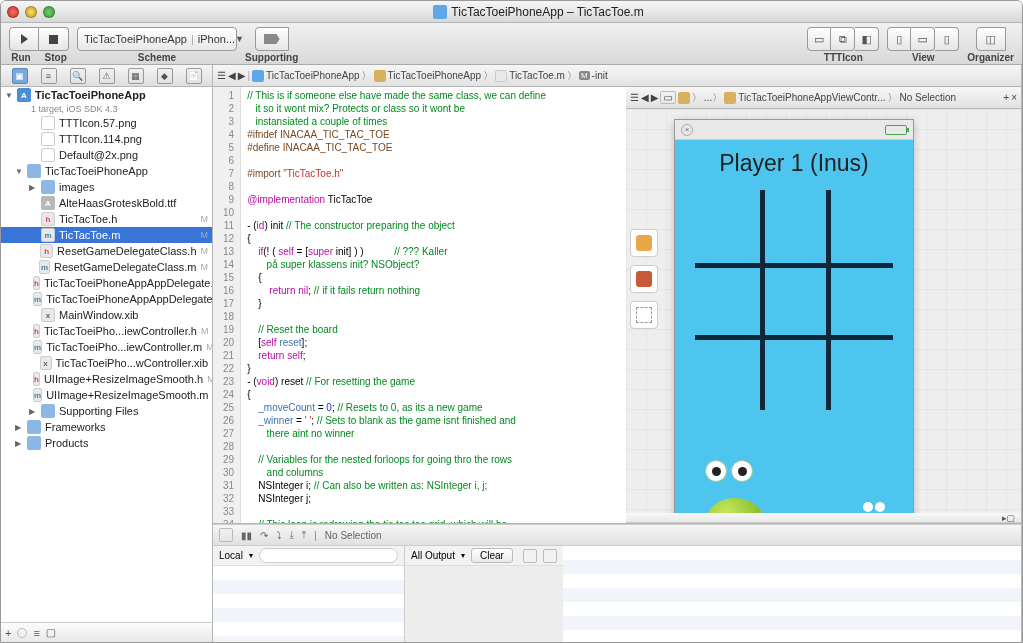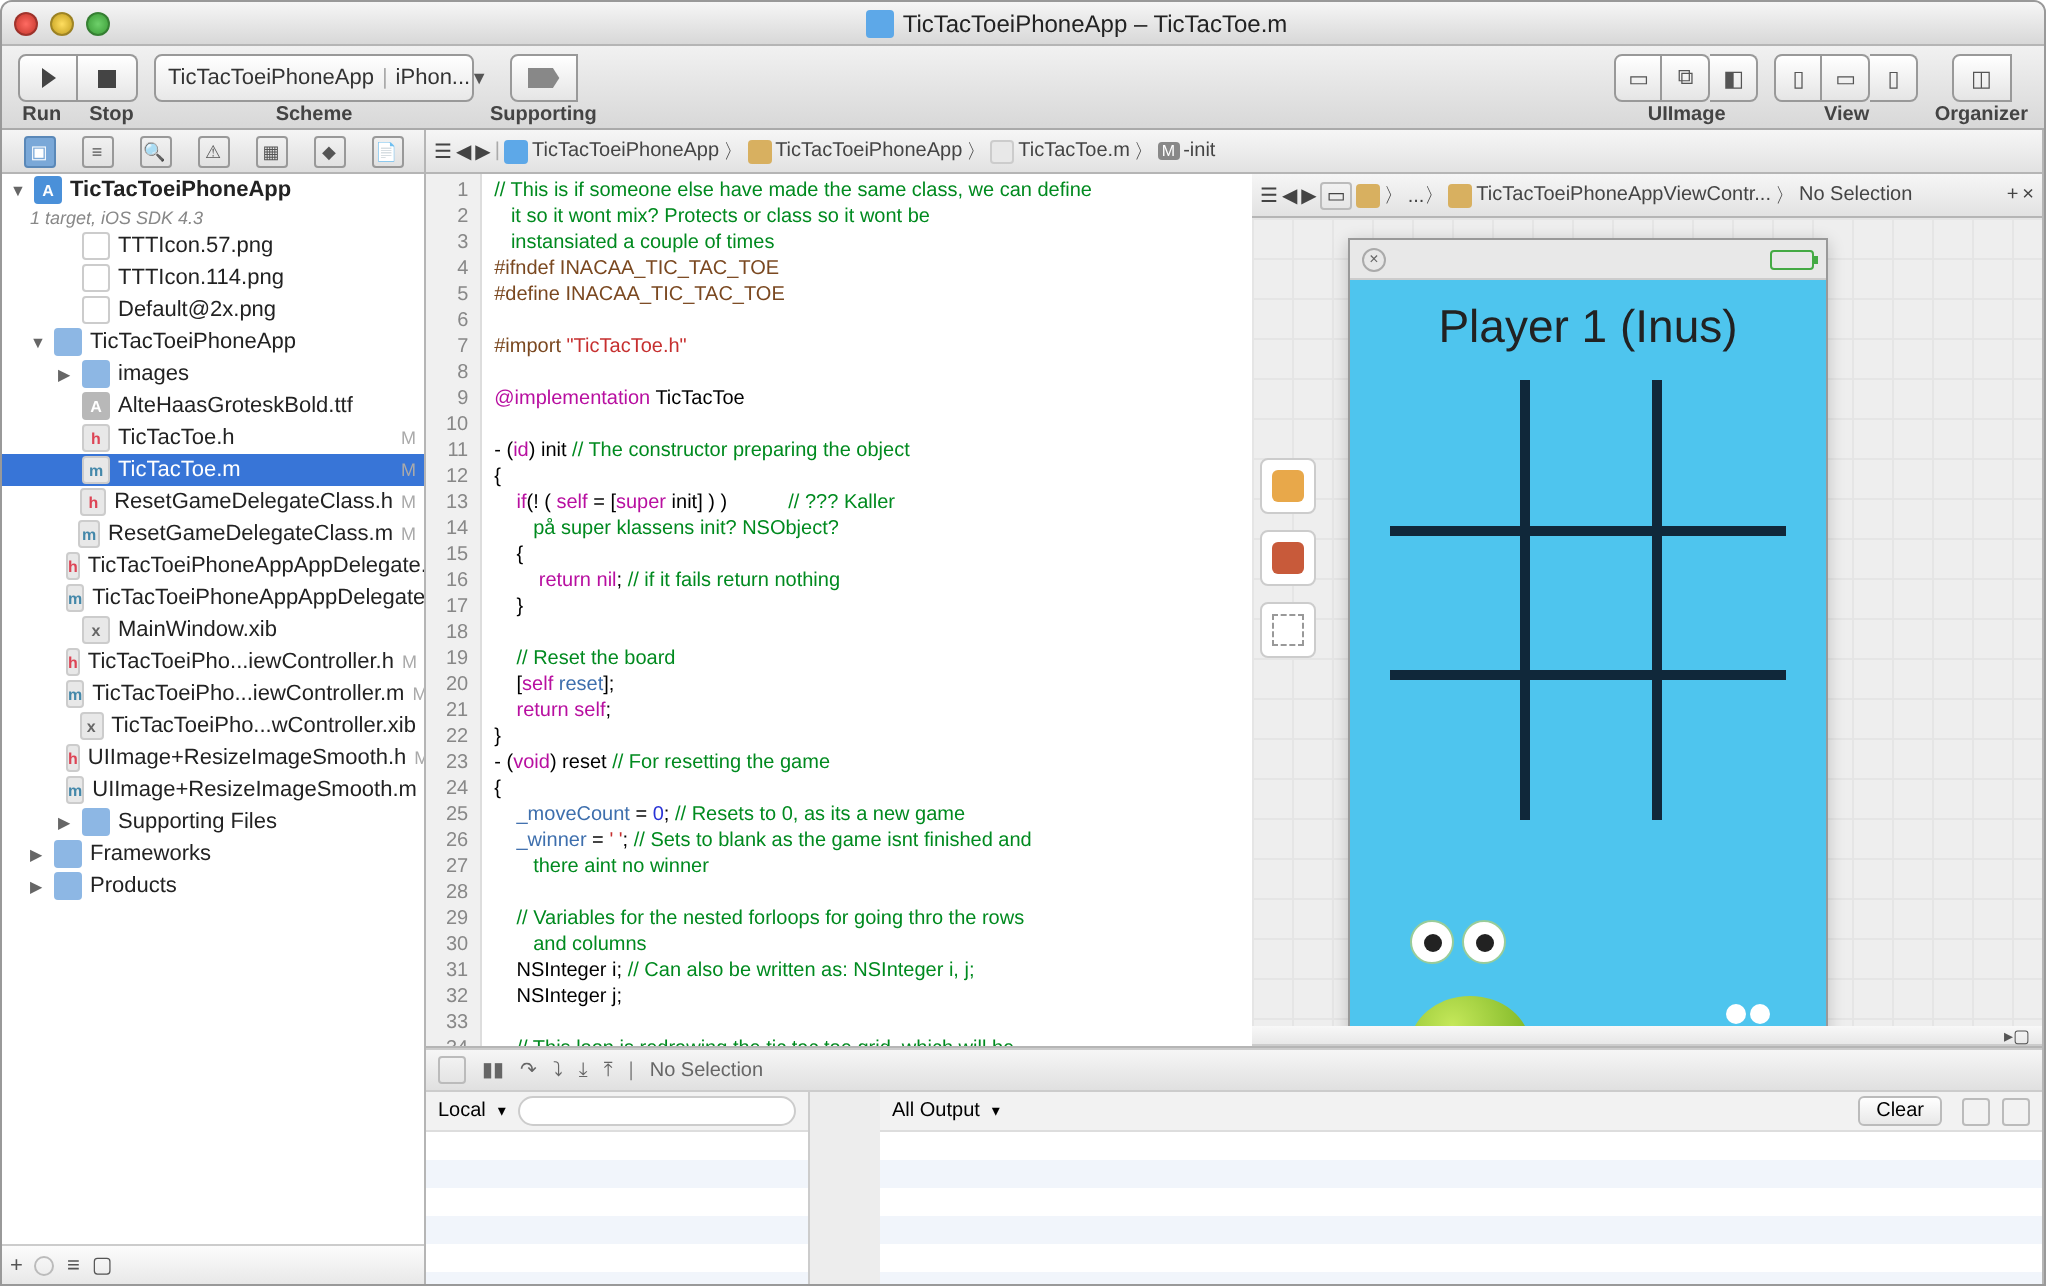--- a/index.html
+++ b/index.html
@@ -95,21 +95,21 @@
 
 
 .edit-foot-wrap{border-top:1px solid #b5b5b5;}
 .edit-foot{height:10px;background:linear-gradient(#f8f8f8,#e8e8e8);border-bottom:1px solid #ccc;display:flex;align-items:center;justify-content:flex-end;padding:0 6px;gap:6px;font-size:9px;color:#555;}
 .debugbar{height:22px;background:linear-gradient(#f6f6f6,#e0e0e0);border-top:1px solid #ccc;border-bottom:1px solid #ccc;display:flex;align-items:center;padding:0 6px;gap:8px;font-size:10px;color:#666;}
 .db-ico{width:14px;height:14px;border:1px solid #bbb;border-radius:2px;}
 .debug-split{height:96px;display:flex;}
 .var-pane{width:192px;border-right:1px solid #ccc;display:flex;flex-direction:column;}
 .var-head{height:20px;background:#f2f2f2;border-bottom:1px solid #ddd;display:flex;align-items:center;padding:0 6px;font-size:10px;gap:6px;}
 .search-mini{flex:1;height:15px;border:1px solid #ccc;border-radius:8px;padding:0 6px;font-size:10px;background:#fff;}
-.con-pane{flex:1;display:flex;flex-direction:column;margin-left:35px;}
+.con-pane{flex:1;display:flex;flex-direction:row;}
 .con-head{height:20px;background:#f2f2f2;border-bottom:1px solid #ddd;display:flex;align-items:center;padding:0 6px;font-size:10px;gap:6px;}
 .clear-btn{margin-left:auto;font-size:10px;border:1px solid #bbb;border-radius:3px;padding:1px 8px;background:linear-gradient(#fff,#e8e8e8);}
 .stripes{flex:1;background:repeating-linear-gradient(#fff 0 14px,#f1f5fb 14px 28px);}
 </style>
 </head>
 <body>
 
 <div class="window">
 
   <div class="titlebar">
@@ -155,21 +155,21 @@
       <span class="tool-label">Supporting</span>
     </div>
     <div class="spacer"></div>
     <div class="right-tools">
       <div class="tool-group">
         <div class="seg">
           <div class="tbtn">▭</div>
           <div class="tbtn">⧉</div>
           <div class="tbtn">◧</div>
         </div>
-        <span class="tool-label">UIImage</span>
+        <span class="tool-label">TTTIcon</span>
       </div>
       <div class="tool-group">
         <div class="seg">
           <div class="tbtn">▯</div>
           <div class="tbtn">▭</div>
           <div class="tbtn">▯</div>
         </div>
         <span class="tool-label">View</span>
       </div>
       <div class="tool-group">
@@ -192,21 +192,21 @@
         <div class="nav-ico">📄</div>
       </div>
       <div class="proj-tree">
         <div class="tree-row pad0">
           <span class="disc">▼</span>
           <span class="ficon proj">A</span>
           <div style="line-height:1;">
             <div style="font-weight:bold;">TicTacToeiPhoneApp</div>
           </div>
         </div>
-        <div class="tree-row" style="padding-left:14px;height:12px;font-style:italic;">
+        <div class="tree-row" style="padding-left:30px;height:12px;">
           <small>1 target, iOS SDK 4.3</small>
         </div>
         <div id="tree-items">
             <div class="tree-row pad2">
               <span class="disc"></span>
               <span class="ficon png"></span>
               <span>TTTIcon.57.png</span>
             </div>
             <div class="tree-row pad2">
               <span class="disc"></span>

